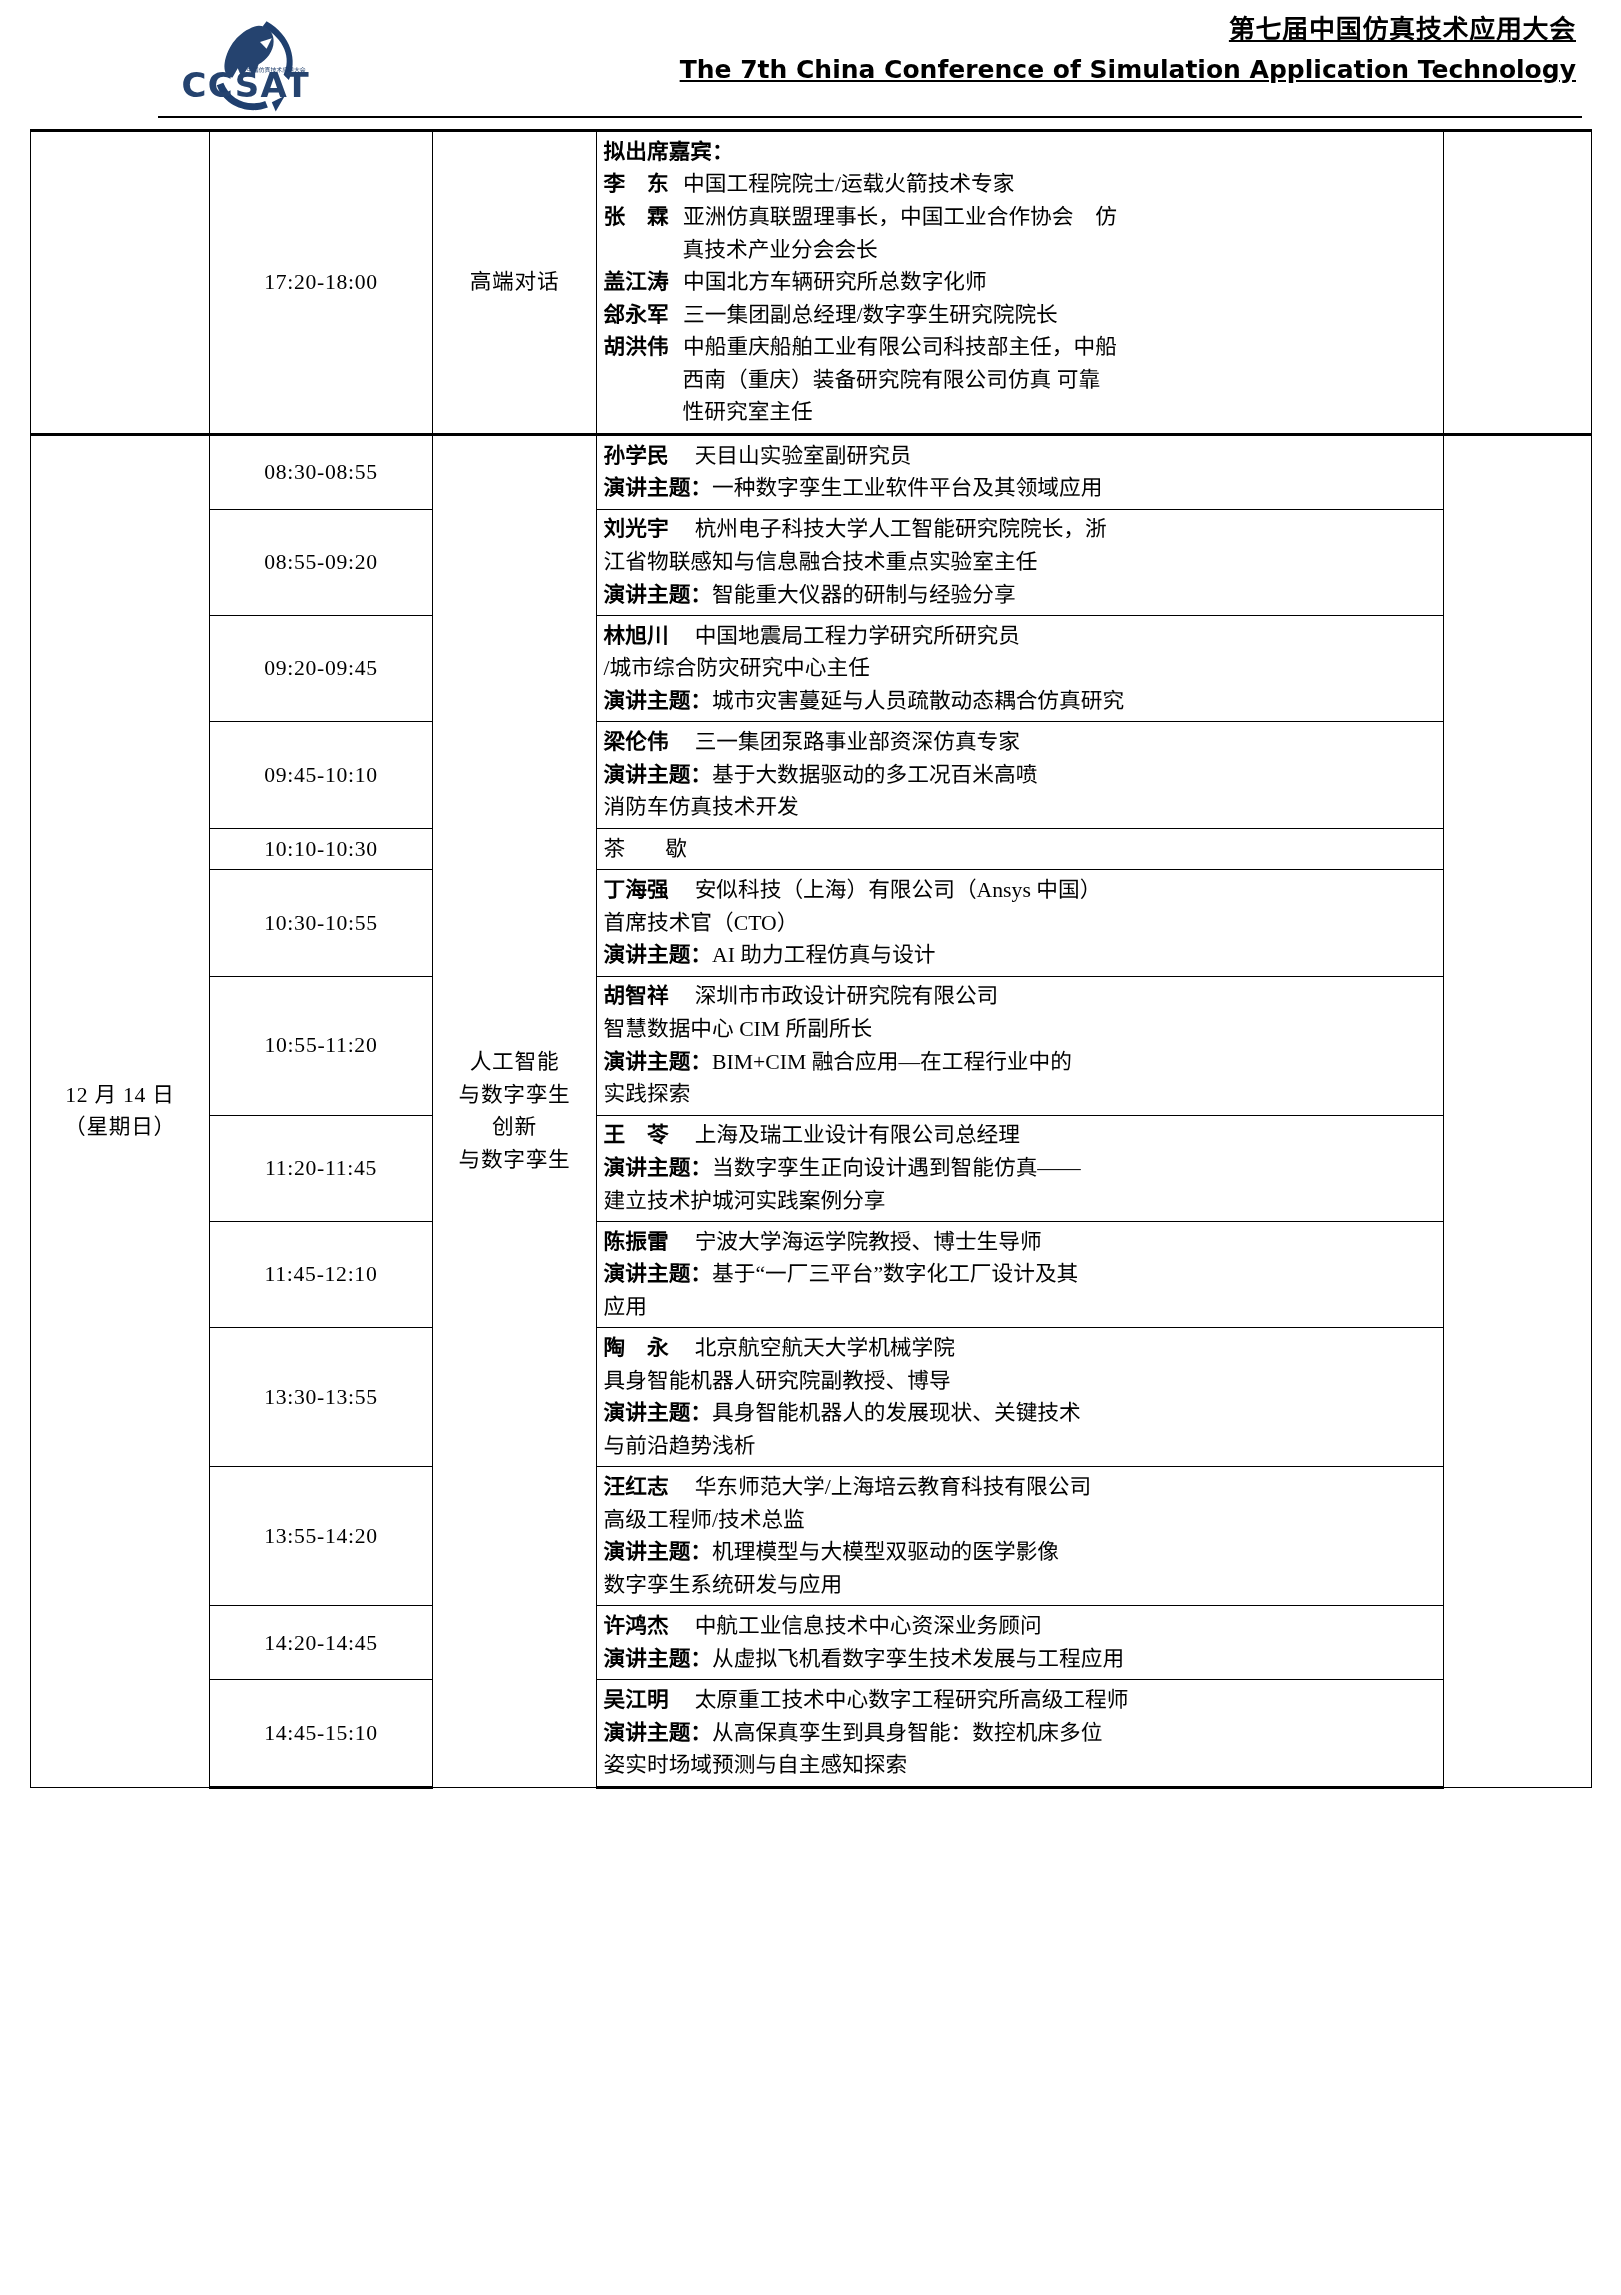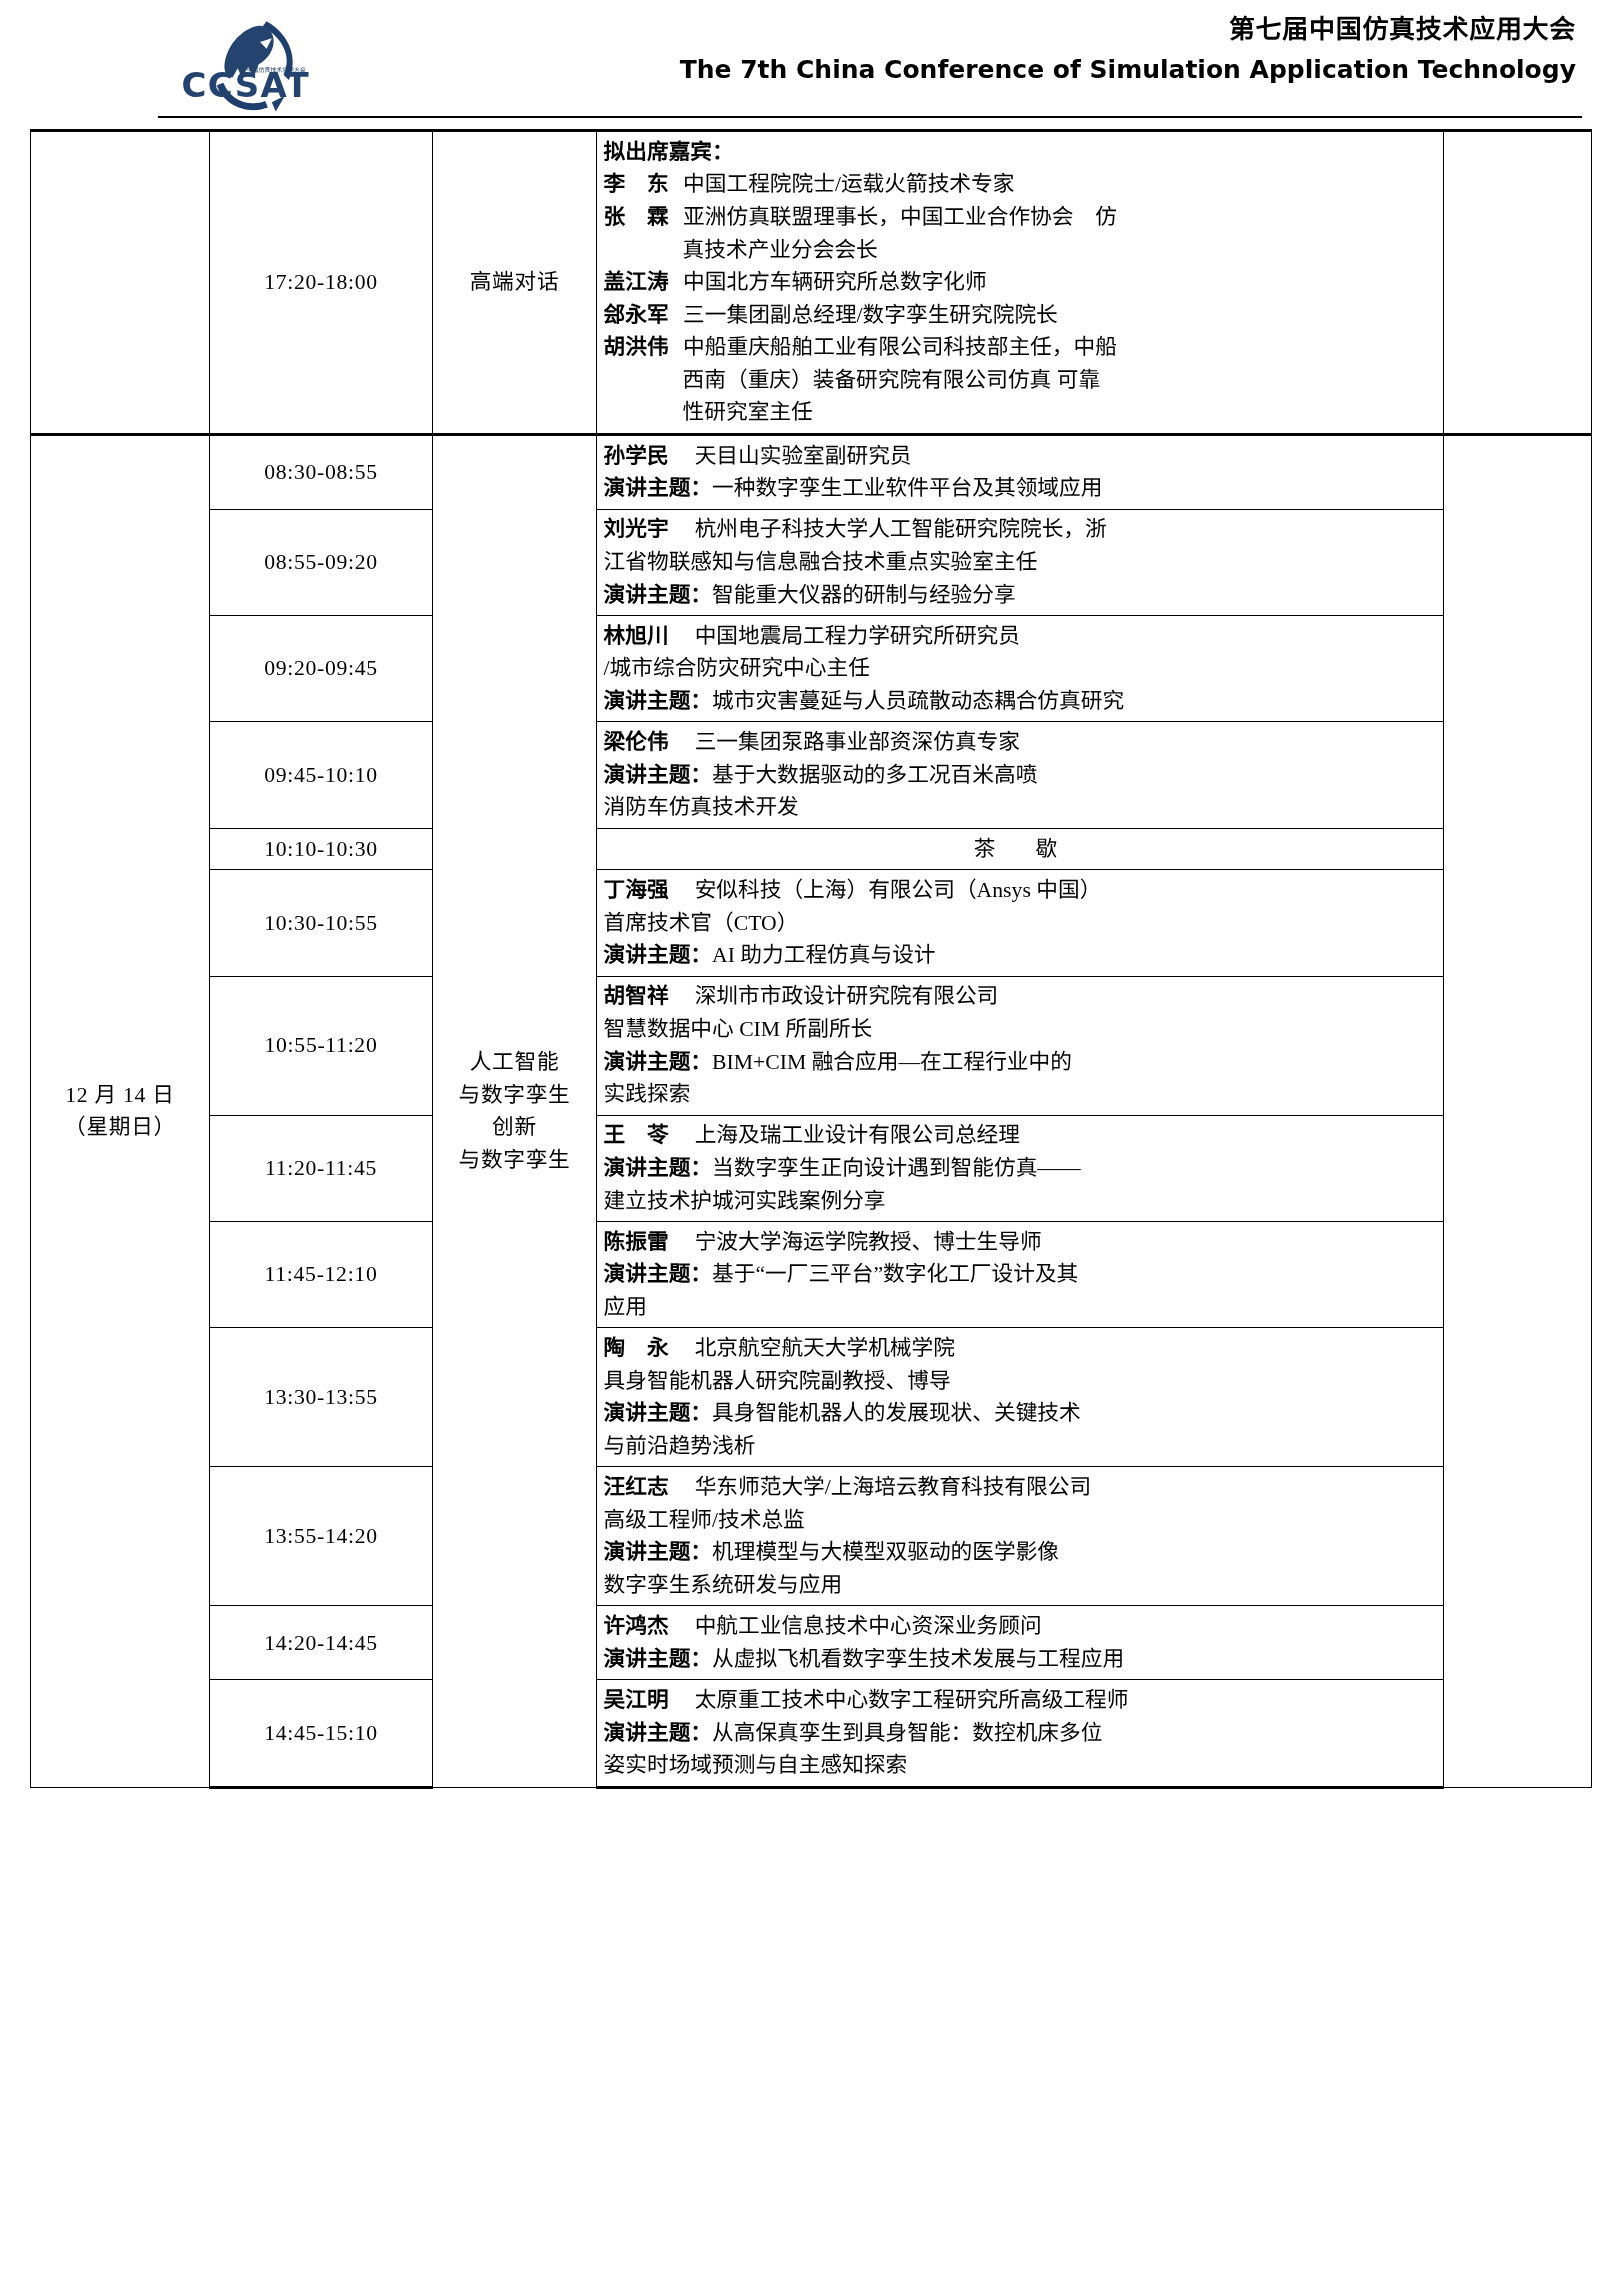--- a/index.html
+++ b/index.html
@@ -36,20 +36,21 @@
     width: 151px;
     height: 108px;
   }
   .logo-svg { display: block; }
   .header-titles {
     position: absolute;
     right: 45px;
     top: 13px;
     text-align: right;
     line-height: 1.26;
+    text-decoration: underline;
   }
   .header-cn {
     font-family: "DejaVu Sans", "Liberation Sans", sans-serif;
     font-weight: bold;
     font-size: 26px;
     letter-spacing: 0.7px;
     white-space: nowrap;
   }
   .header-en {
     font-family: "DejaVu Sans", "Liberation Sans", sans-serif;
@@ -102,21 +103,21 @@
 
   .bold-name {
     font-weight: bold;
     letter-spacing: 0px;
   }
   .topic-label {
     font-weight: bold;
   }
   .line { display: block; }
   .indent-1 { padding-left: 79px; display: block; }
-  .center-line { text-align: center; display: block; letter-spacing: 9.2px; }
+  .center-line { display: block; letter-spacing: 9.2px; }
   .after-name { display: inline-block; width: 14.4px; }
   .after-name-wide { display: inline-block; width: 26px; }
   .thick-top { border-top: 3.3px solid #000 !important; }
   .thick-bottom { border-bottom: 3.3px solid #000 !important; }
 </style>
 </head>
 <body>
 
 <div class="page">
 

